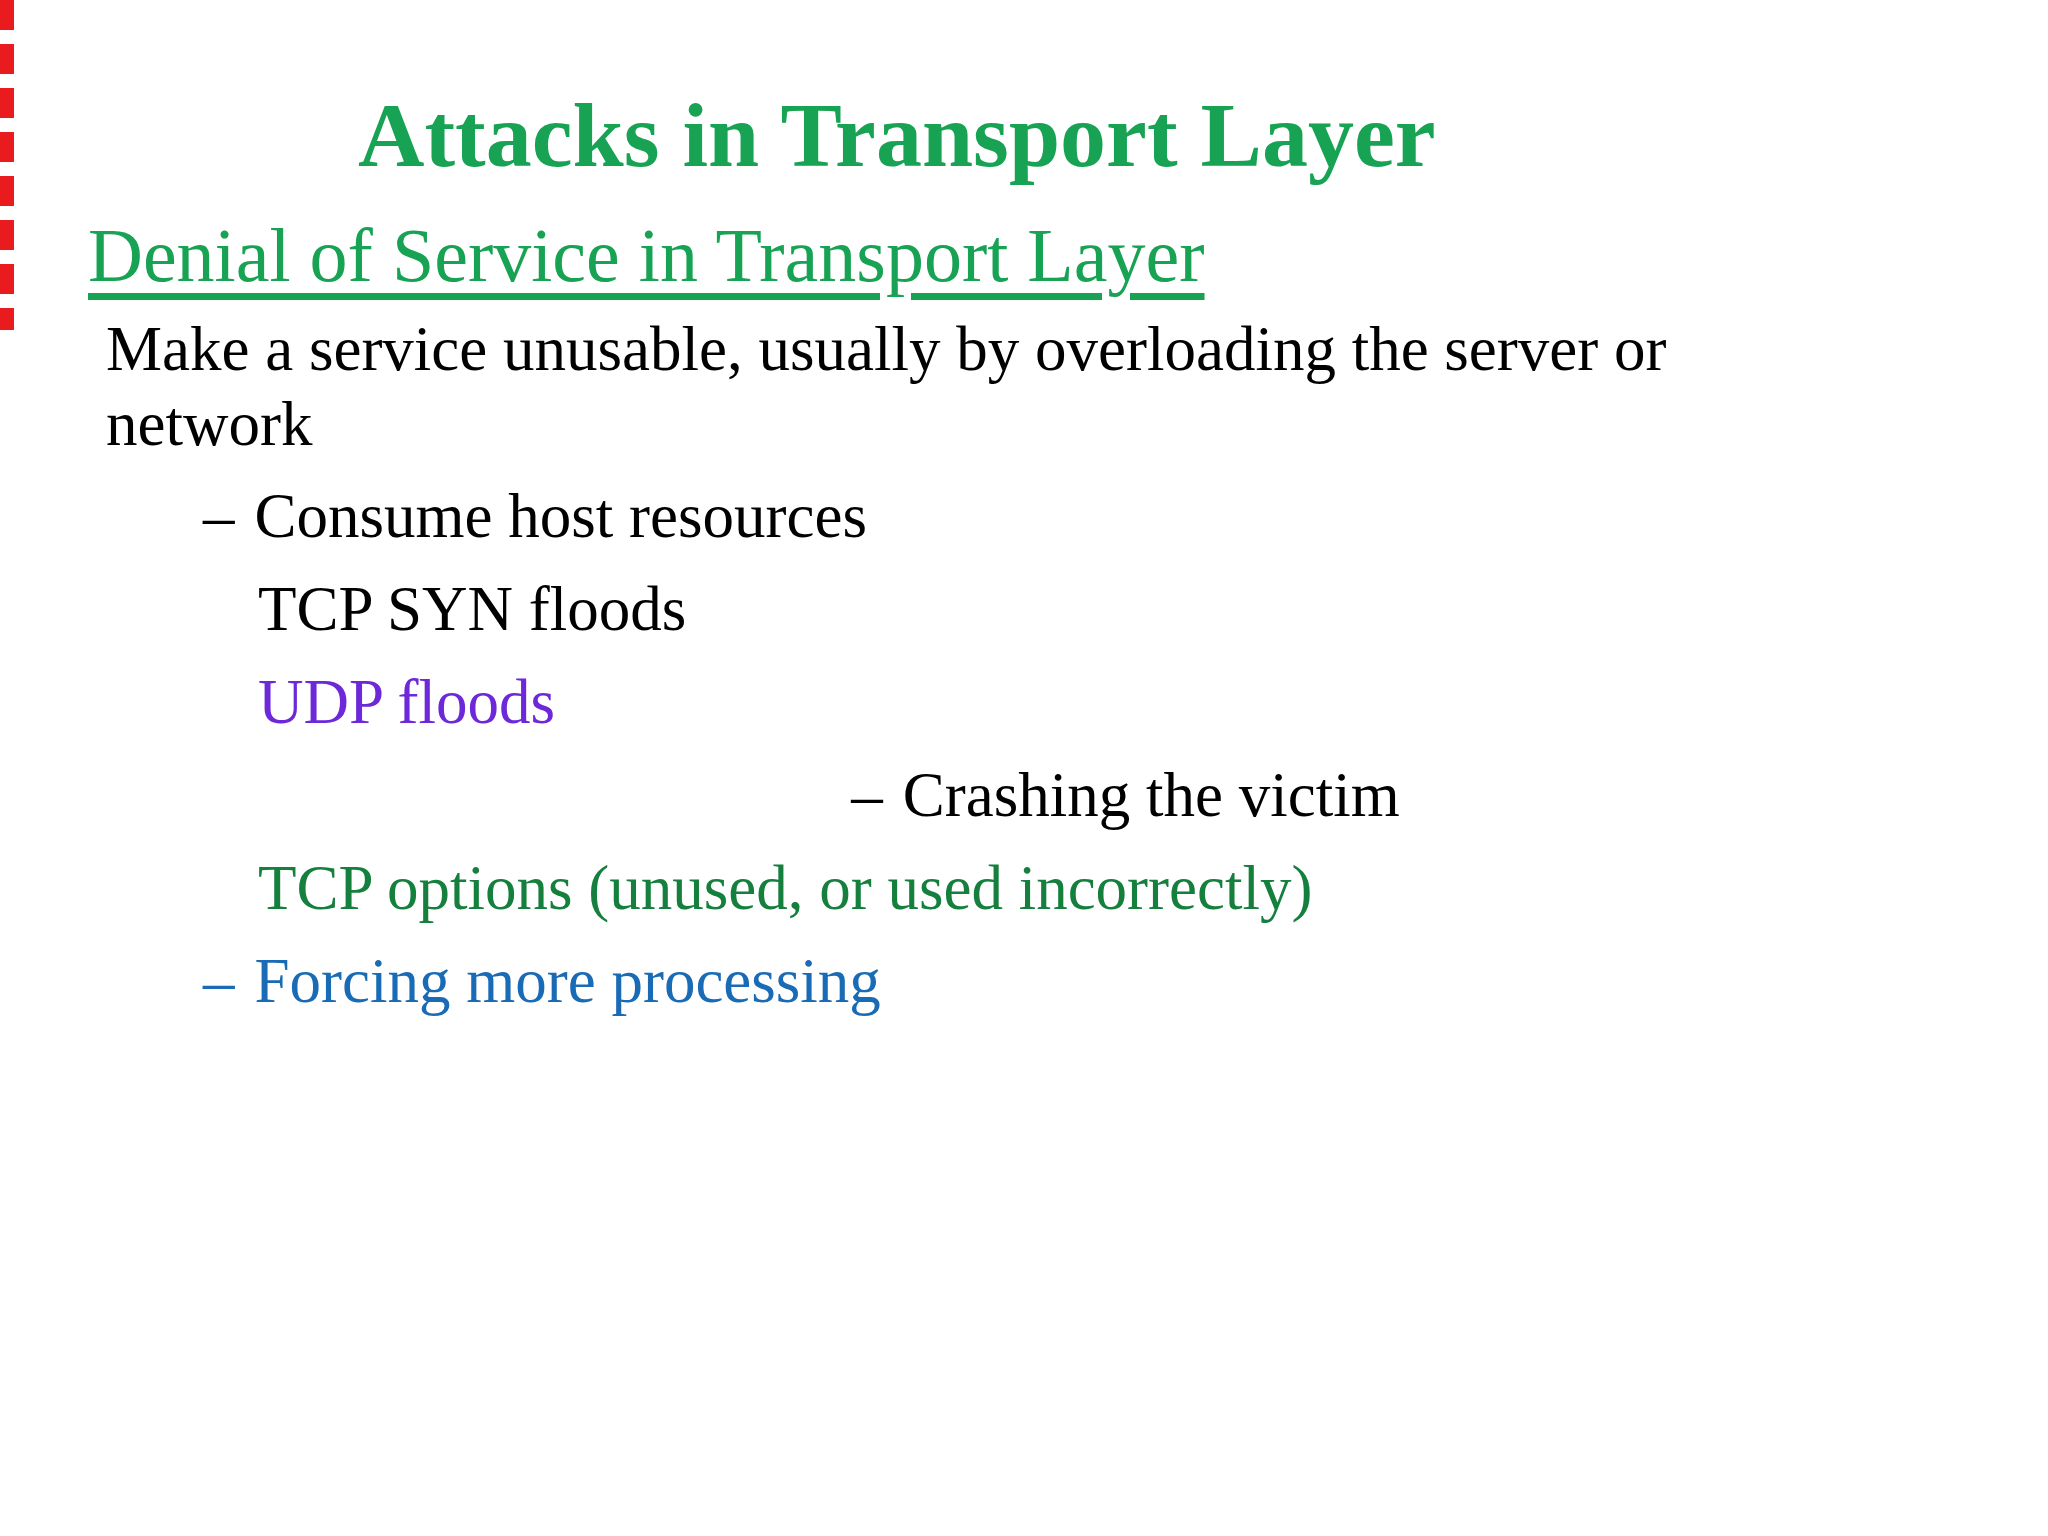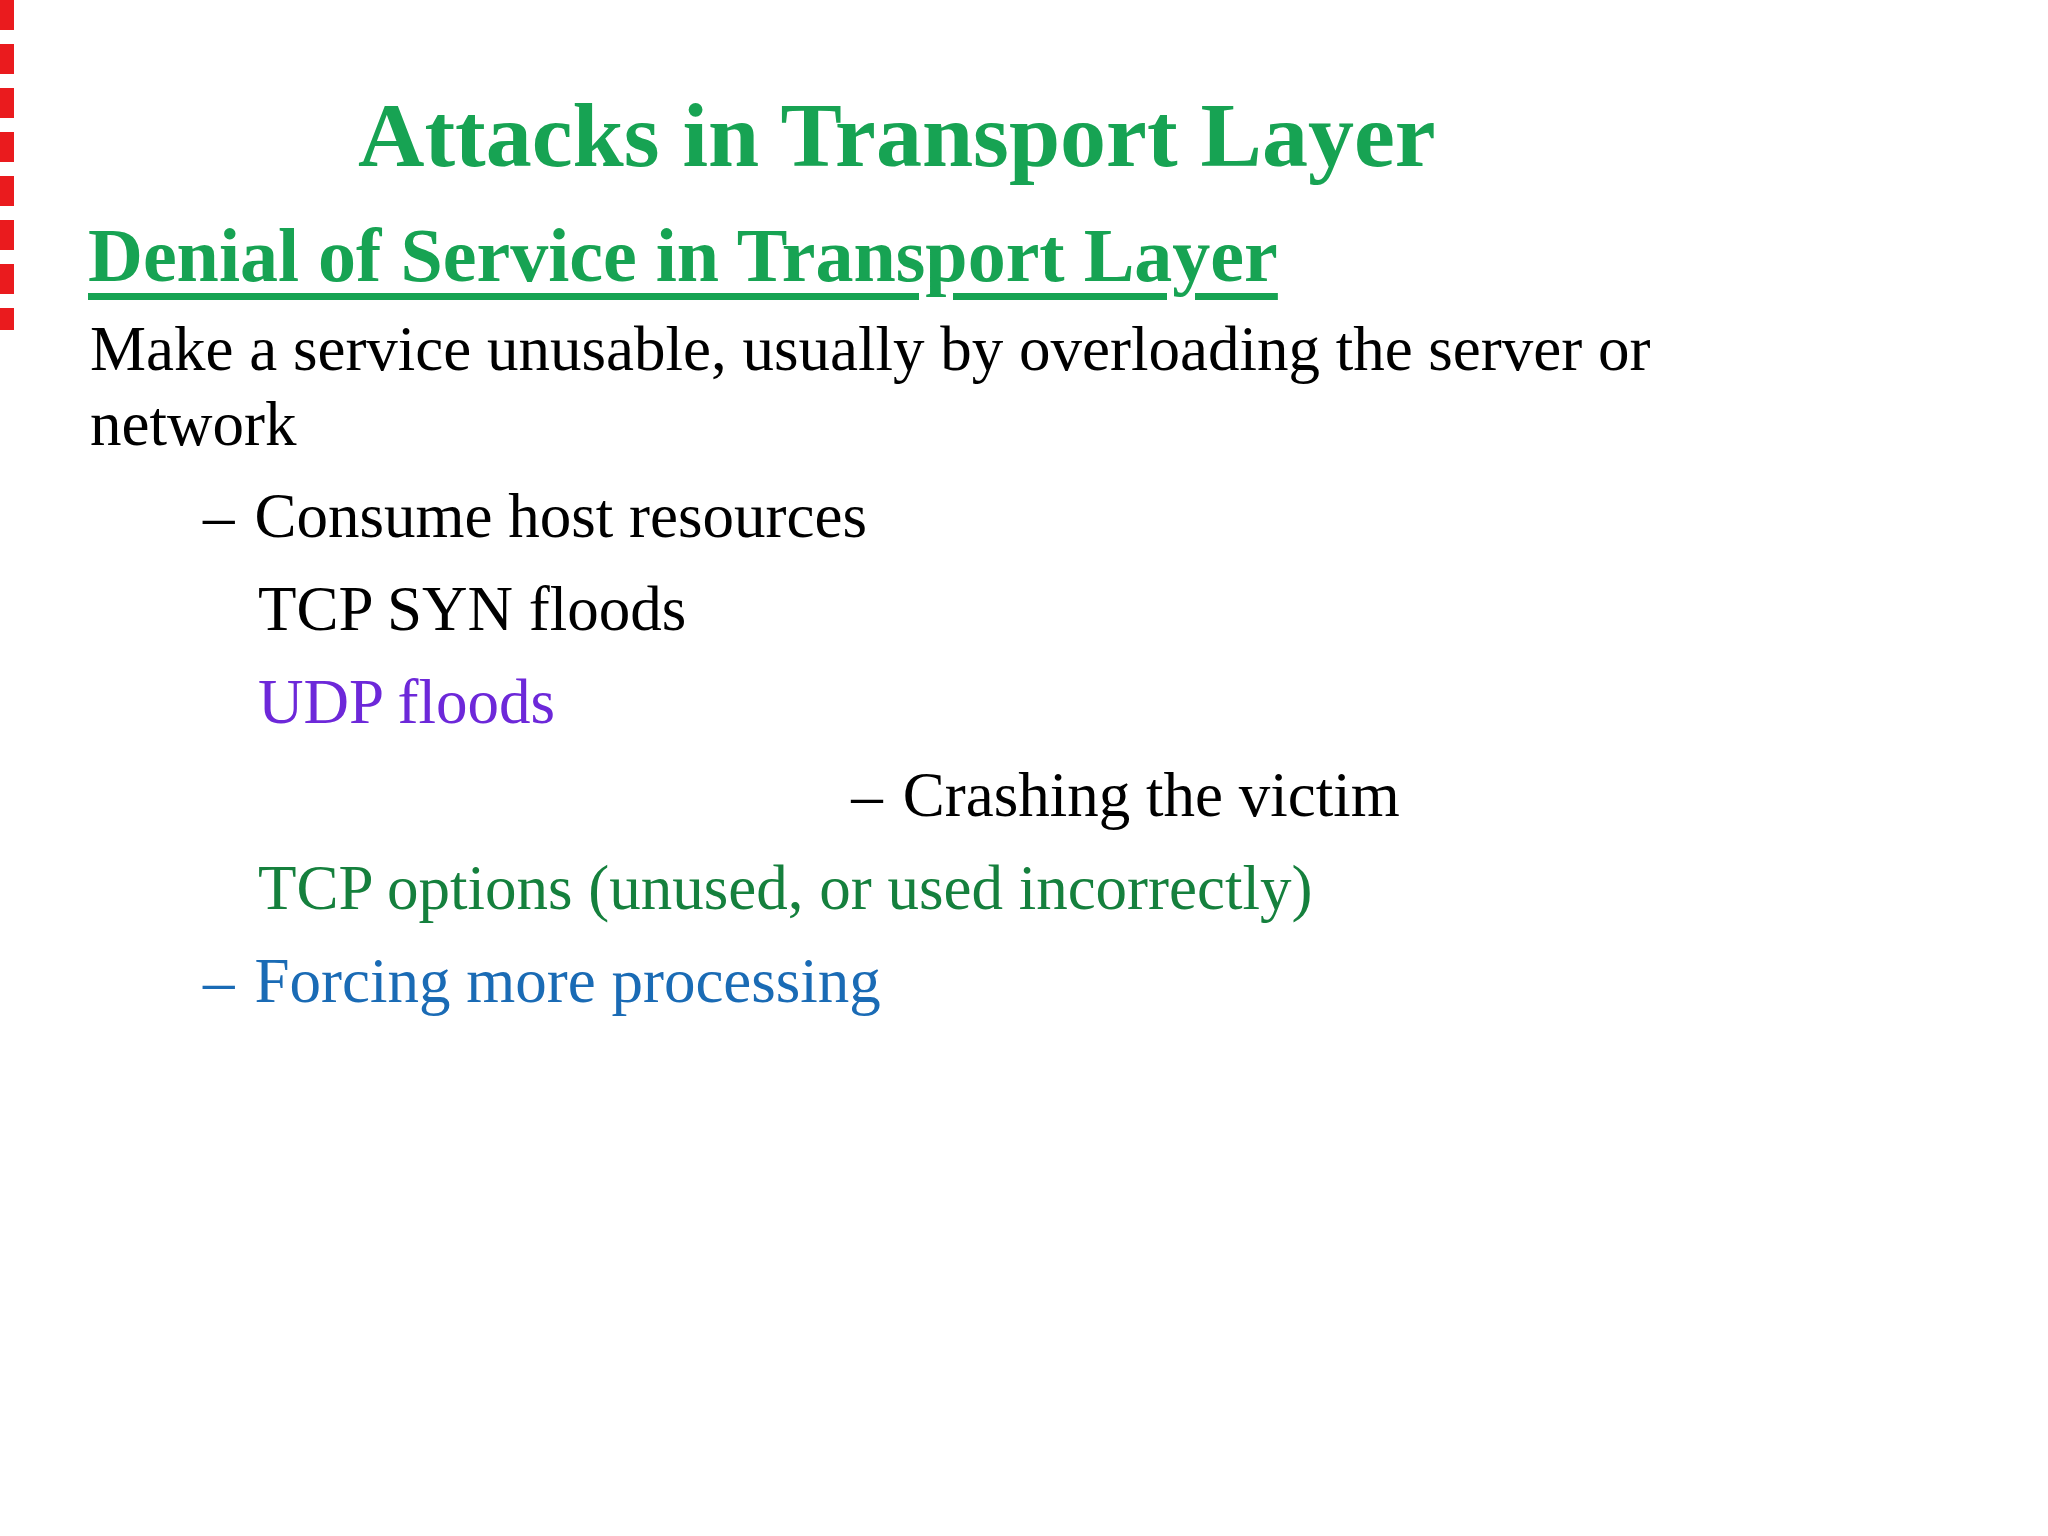--- a/index.html
+++ b/index.html
@@ -40,31 +40,31 @@
     line-height: 1.08;
     color: var(--green, #17a353);
     white-space: nowrap;
   }
   .heading {
     position: absolute;
     left: 88px;
     top: 214px;
     margin: 0;
     font-size: 76px;
-    font-weight: 700;
+    font-weight: 400;
     line-height: 1.1;
     color: var(--green, #17a353);
     text-decoration: underline;
     text-decoration-thickness: 7px;
     text-underline-offset: 12px;
     white-space: nowrap;
   }
   .intro {
     position: absolute;
-    left: 90px;
+    left: 106px;
     top: 312px;
     margin: 0;
     font-size: 63px;
     line-height: 75px;
     color: #000000;
   }
   .intro span { display: block; white-space: nowrap; }
   .list {
     position: absolute;
     left: 0;

